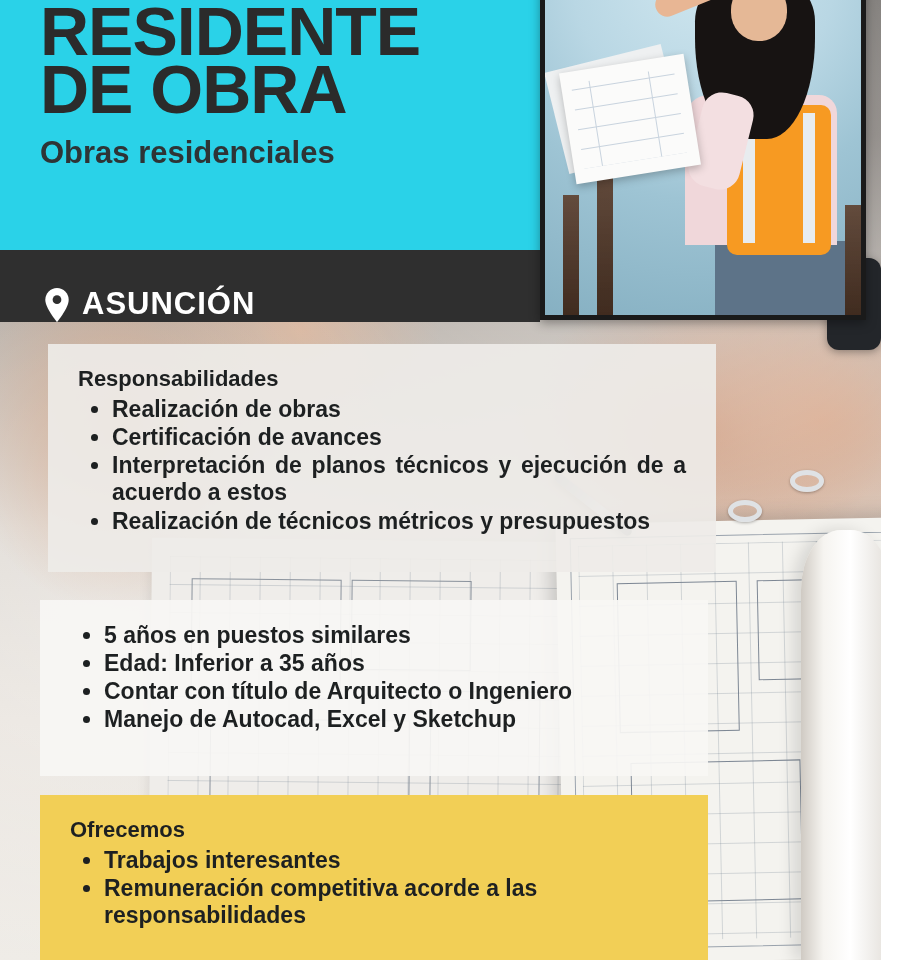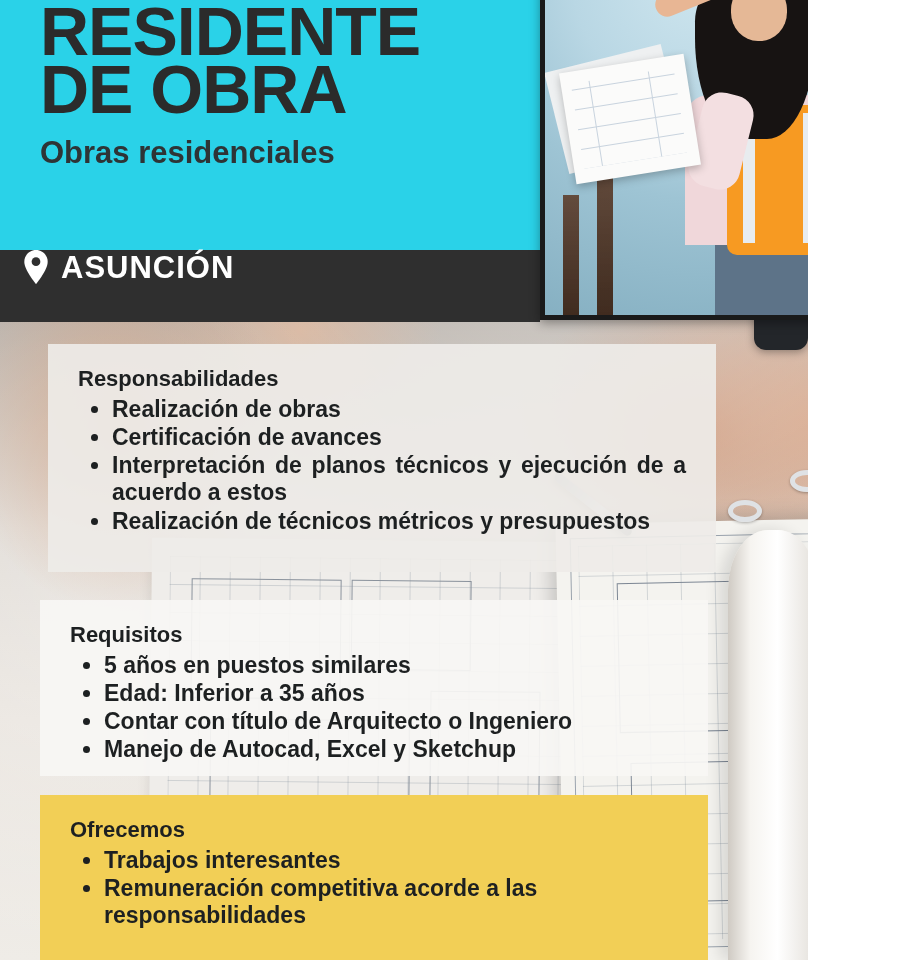--- a/index.html
+++ b/index.html
@@ -4,21 +4,21 @@
 <style>
   * { box-sizing: border-box; }
   html, body {
     margin: 0; padding: 0;
     width: 904px; height: 960px;
     overflow: hidden;
     font-family: "Liberation Sans", sans-serif;
   }
   #poster {
     position: relative;
-    width: 808px; height: 960px;
+    width: 881px; height: 960px;
     background: #cfc8c1;
     overflow: hidden;
   }
 
   
   .bg-photo {
     position: absolute; inset: 0;
     background:
       
       radial-gradient(circle at 78% 12%, rgba(255,255,255,0.45) 0%, rgba(255,255,255,0) 45%),
@@ -115,22 +115,22 @@
   }
   .header .sub {
     margin-top: 16px;
     font-size: 31px; font-weight: 700; color: #2e3436;
   }
 
   
   .locbar {
     position: absolute; left: 0; top: 250px; width: 540px; height: 72px;
     background: #2f2f2f;
-    display: flex; align-items: flex-start; gap: 12px;
-    padding-left: 23px;
+    display: flex; align-items: flex-end; gap: 12px;
+    padding-left: 44px;
     z-index: 6;
   }
   .locbar .city {
     color: #fff; font-size: 31px; font-weight: 800; letter-spacing: 1px;
   }
   .pin { width: 26px; height: 34px; display: block; }
 
   
   .photo-card {
     position: absolute; left: 540px; top: -60px;
@@ -309,21 +309,20 @@
     <h3>Responsabilidades</h3>
     <ul>
       <li>Realización de obras</li>
       <li>Certificación de avances</li>
       <li class="justify">Interpretación de planos técnicos y ejecución de a acuerdo a estos</li>
       <li class="justify">Realización de técnicos métricos y presupuestos</li>
     </ul>
   </div>
 
   <div class="panel" id="p-req">
-    <h3>Requisitos</h3>
     <ul>
       <li>5 años en puestos similares</li>
       <li>Edad: Inferior a 35 años</li>
       <li>Contar con título de Arquitecto o Ingeniero</li>
       <li>Manejo de Autocad, Excel y Sketchup</li>
     </ul>
   </div>
 
   <div class="panel" id="p-ofr">
     <h3>Ofrecemos</h3>

